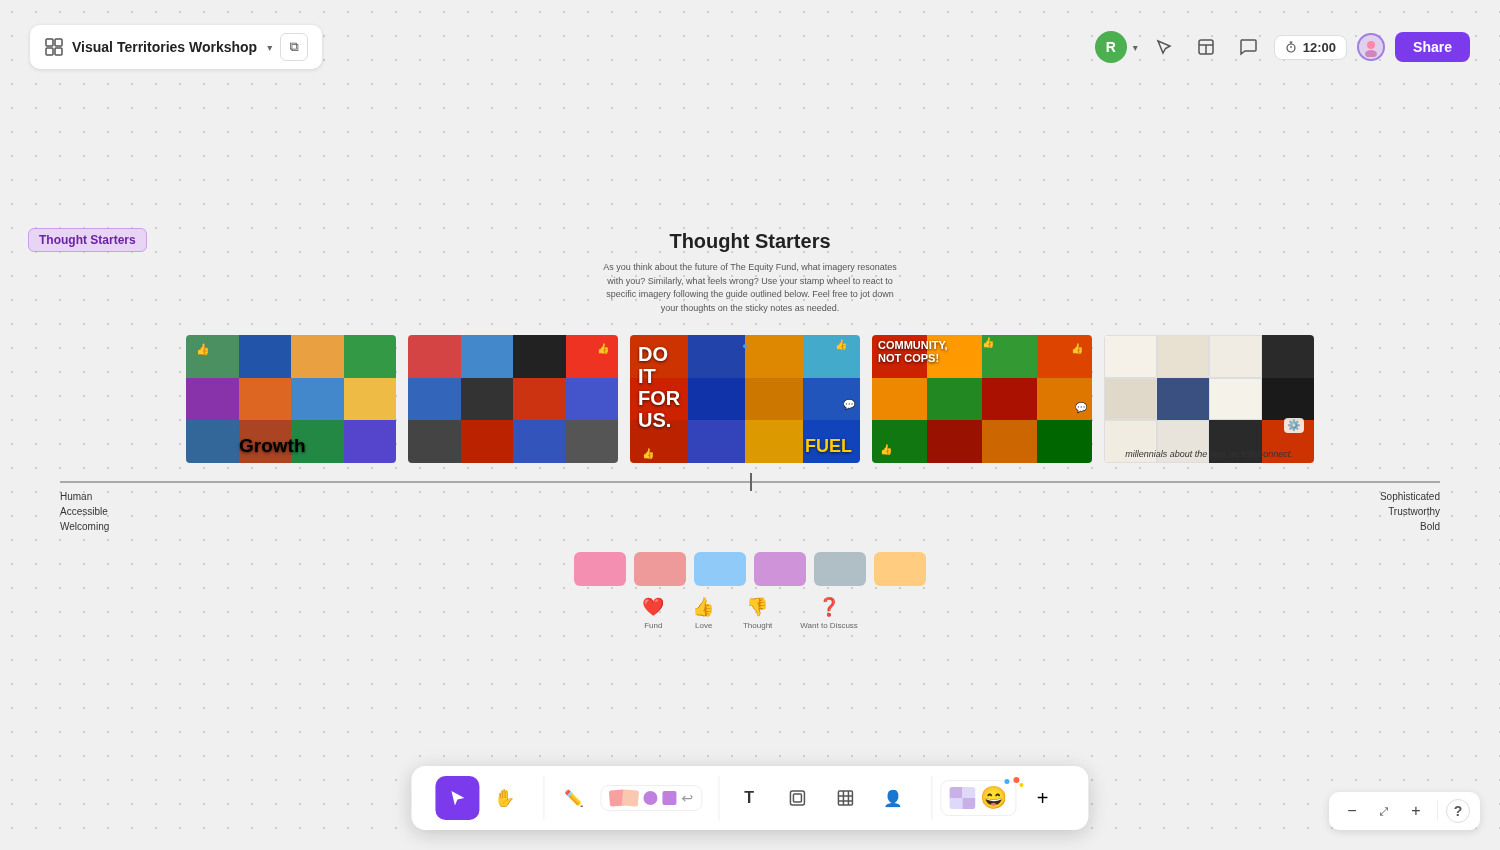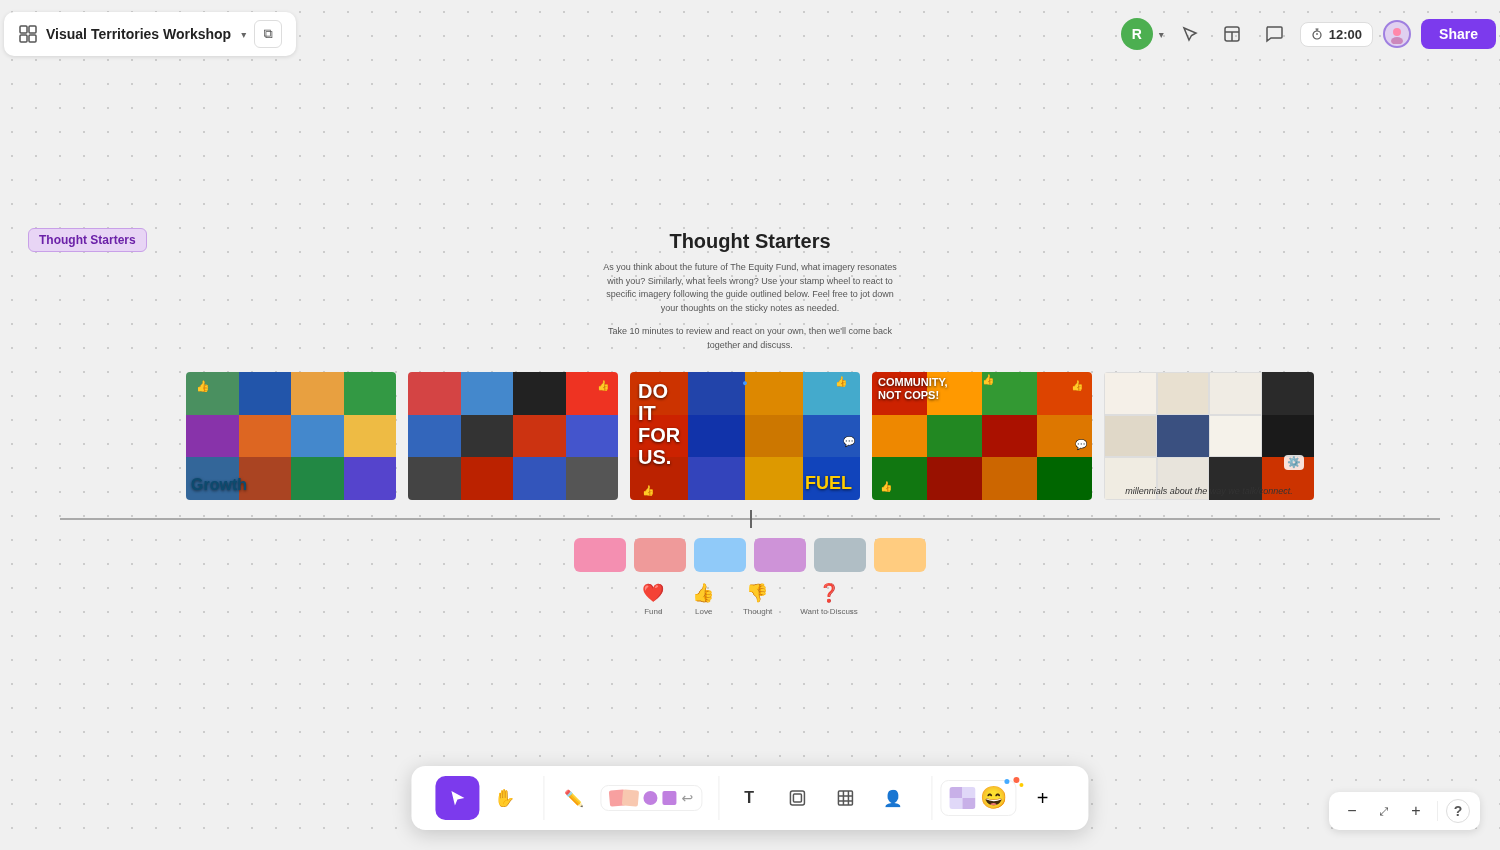--- a/index.html
+++ b/index.html
@@ -10,27 +10,27 @@
       font-family: -apple-system, BlinkMacSystemFont, 'Segoe UI', sans-serif;
       background: #f0f0f0;
       background-image: radial-gradient(circle, #ccc 1px, transparent 1px);
       background-size: 24px 24px;
       position: relative;
     }
 
     
     .header {
       position: absolute;
-      top: 12px;
+      top: 25px;
       left: 0;
       right: 0;
       display: flex;
       align-items: center;
       justify-content: space-between;
-      padding: 0 4px;
+      padding: 0 30px;
       z-index: 100;
     }
     .header-left {
       display: flex;
       align-items: center;
       gap: 8px;
       background: white;
       border-radius: 10px;
       padding: 8px 14px;
       box-shadow: 0 1px 4px rgba(0,0,0,0.12);
@@ -326,40 +326,39 @@
 </div>
 
 <div class="canvas">
 
   <div class="ts-label">Thought Starters</div>
 
   <div class="content-area">
 
     <div class="section-title">Thought Starters</div>
     <div class="section-desc">As you think about the future of The Equity Fund, what imagery resonates with you? Similarly, what feels wrong? Use your stamp wheel to react to specific imagery following the guide outlined below. Feel free to jot down your thoughts on the sticky notes as needed.</div>
-    <div class="section-desc" style="margin-top:4px;">Take 10 minutes to review and react on your own, then we'll come back together and discuss.</div>
 
     <div class="moodboards-row">
 
       <div class="moodboard" style="position:relative;">
         <div style="width:100%;height:100%;display:grid;grid-template-columns:repeat(4,1fr);grid-template-rows:repeat(3,1fr);">
           <div style="background:#4a9060;"></div>
             <div style="background:#2255aa;"></div>
             <div style="background:#e8a040;"></div>
             <div style="background:#339944;"></div>
           <div style="background:#8833aa;"></div>
             <div style="background:#dd6622;"></div>
             <div style="background:#4488cc;"></div>
             <div style="background:#eebb44;"></div>
           <div style="background:#336699;"></div>
             <div style="background:#aa4422;"></div>
             <div style="background:#228844;"></div>
             <div style="background:#5544cc;"></div>
         </div>
-        <span class="mb-text" style="color:#0c4a6e;font-size:16px;font-weight:800;text-shadow:0 1px 3px rgba(0,0,0,0.6);position:absolute;bottom:6px;right:6px;">Growth</span>
+        <span class="mb-text" style="color:#000000;font-size:19px;font-weight:800;text-shadow:0 1px 3px rgba(0,0,0,0.6);position:absolute;bottom:6px;right:6px;margin-left:48px;">Growth</span>
 
         <span style="position:absolute;top:8px;left:10px;font-size:11px;">👍</span>
         <span style="position:absolute;top:-8px;left:60px;font-size:9px;color:#4499ff;">●</span>
         <span style="position:absolute;top:-8px;left:100px;font-size:9px;color:#4499ff;">●</span>
         <span style="position:absolute;top:-8px;left:150px;font-size:9px;color:#4499ff;">●</span>
         <span style="position:absolute;bottom:-8px;left:30px;font-size:9px;color:#4499ff;">●</span>
         <span style="position:absolute;bottom:-8px;left:90px;font-size:9px;color:#4499ff;">●</span>
       </div>
 
       <div class="moodboard" style="position:relative;">
@@ -452,20 +451,32 @@
         <span style="position:absolute;bottom:4px;left:50%;transform:translateX(-50%);font-size:9px;color:#333;font-style:italic;white-space:nowrap;">millennials about the way we talk/connect.</span>
       </div>
     </div>
 
     <div style="position:relative;margin-top:18px;display:flex;align-items:center;">
       <div style="height:2px;background:#aaa;flex:1;position:relative;">
         <div style="position:absolute;left:50%;top:-8px;width:2px;height:18px;background:#666;"></div>
       </div>
     </div>
 
+    <div class="labels-row">
+      <div class="label-left">
+        <div>Human</div>
+        <div>Accessible</div>
+        <div>Welcoming</div>
+      </div>
+      <div class="label-right">
+        <div>Sophisticated</div>
+        <div>Trustworthy</div>
+        <div>Bold</div>
+      </div>
+    </div>
 
     <div class="swatches-row">
       <div class="swatch" style="background:#f48fb1;"></div>
       <div class="swatch" style="background:#ef9a9a;"></div>
       <div class="swatch" style="background:#90caf9;"></div>
       <div class="swatch" style="background:#ce93d8;"></div>
       <div class="swatch" style="background:#b0bec5;"></div>
       <div class="swatch" style="background:#ffcc80;"></div>
     </div>
 

